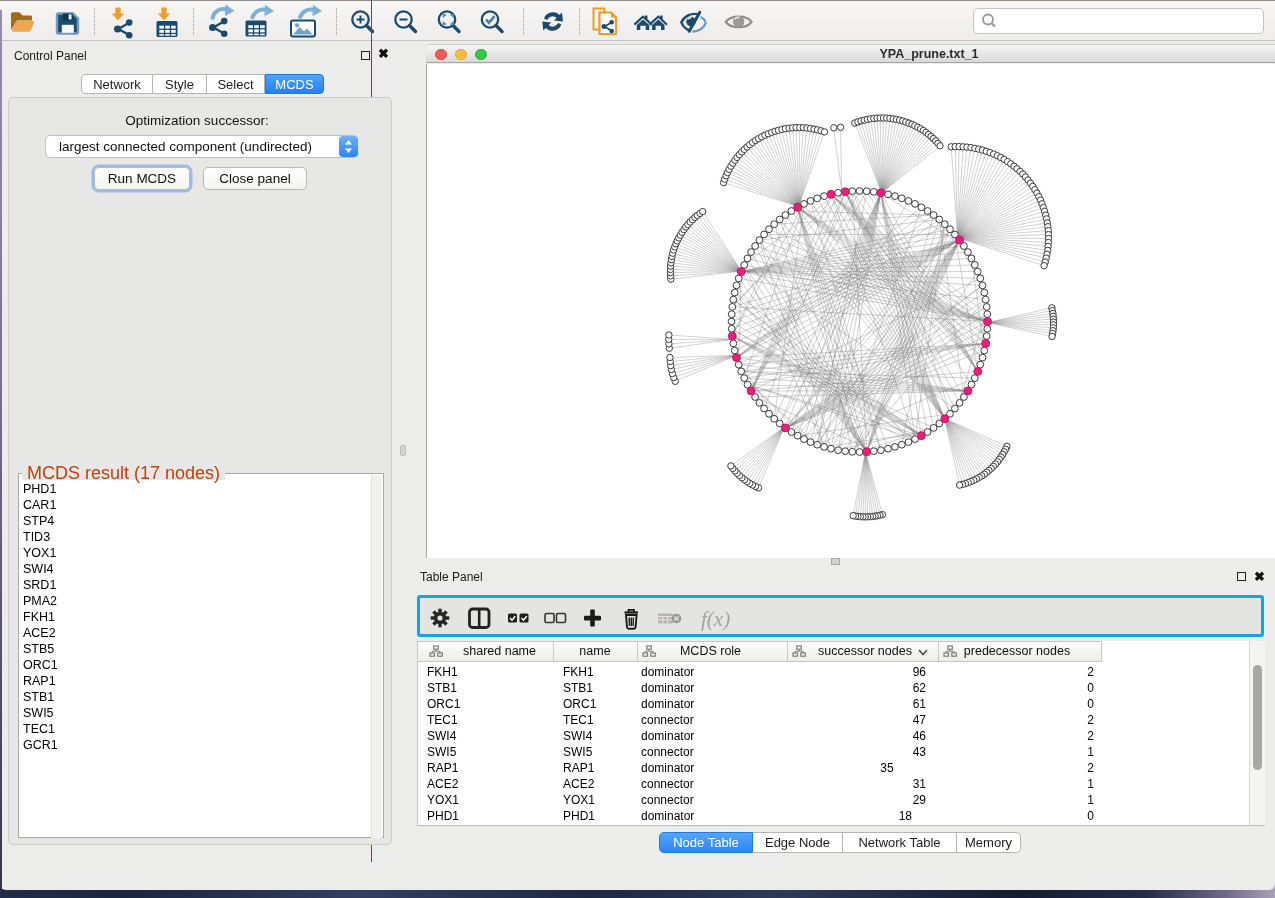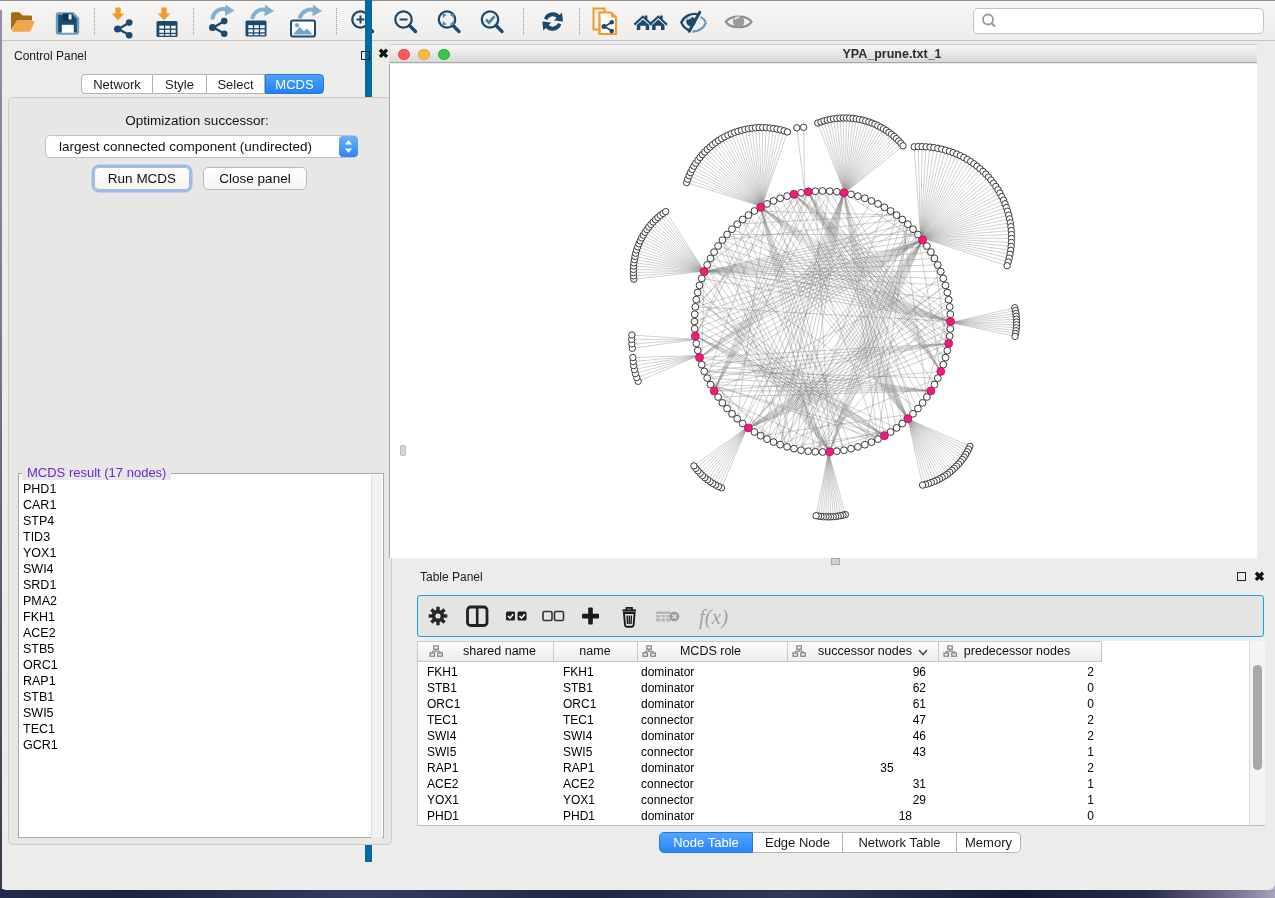--- a/index.html
+++ b/index.html
@@ -5,40 +5,40 @@
 body{font-family:"Liberation Sans",sans-serif;background:linear-gradient(100deg,#2b3454 0%,#1b2440 20%,#333d62 36%,#1e2845 52%,#2e3858 66%,#141c33 82%,#262b49 91%,#6f688a 96.5%,#a9a2bb 100%);position:relative}
 #win{position:absolute;left:0;top:0;width:1275px;height:890px;background:#ececea;border-bottom-left-radius:6px;border-bottom-right-radius:6px;overflow:hidden}
 #sliver{position:absolute;left:0;top:10px;width:2px;height:878px;background:linear-gradient(#9b8da8,#7d7090 40%,#565065 75%,#3a3748);z-index:9}
 #toolbar{position:absolute;left:0;top:0;width:1275px;height:41px;background:linear-gradient(#f7f6f5,#eeedeb);border-top:1px solid #8e8e8e;border-bottom:1px solid #c6c5c3}
 .tsep{position:absolute;top:7px;height:27px;width:0;border-left:1px dotted #9a9a98}
 #searchbox{position:absolute;left:973px;top:7px;width:291px;height:26px;background:#fff;border:1px solid #c4c4c2;border-radius:5px}
 .ptitle{font-size:12px;color:#1a1a1a}
 .wbtn{position:absolute;width:9px;height:9px;border:1.5px solid #222}
 .xbtn{position:absolute;font-size:13px;font-weight:bold;color:#111;line-height:10px}
 
-#cpanel{position:absolute;left:0;top:0;width:372px;height:862px;border-right:7px solid #0369a1}
+#cpanel{position:absolute;left:0;top:0;width:372px;height:862px;border-right:1px solid #0369a1}
 .tab{position:absolute;top:74px;height:20px;border:1px solid #b4b4b2;background:#fff;font-size:13px;color:#1c1c1c;text-align:center;line-height:19px}
 .tabsel{background:linear-gradient(#4fa3fc,#2180f8);color:#fff;border-color:#2477dd}
 #cbody{position:absolute;left:8px;top:97px;width:384px;height:748px;background:#e7e7e5;border:1px solid #cbcbc9;border-radius:5px}
 #optlabel{position:absolute;left:0;top:113px;width:394px;text-align:center;font-size:13.5px;color:#111}
 #dropdown{position:absolute;left:45px;top:135px;width:313px;height:23px;background:#fff;border:1px solid #c2c2c0;border-radius:5px;font-size:13.5px;color:#111;line-height:21px;padding-left:13px}
 #ddcap{position:absolute;left:293px;top:0px;width:19px;height:21px;background:linear-gradient(#6fb1fd,#2a83f9);border-radius:4px}
 .btn{position:absolute;top:167px;height:23px;background:linear-gradient(#ffffff,#f3f3f1);border:1px solid #b9b9b7;border-radius:5px;font-size:13.5px;color:#111;text-align:center;line-height:21px}
 #groupbox{position:absolute;left:18px;top:473px;width:366px;height:365px;border:1px solid #a9a9a7;background:#fff}
-#grouptitle{position:absolute;left:22px;top:466px;height:14px;background:#e7e7e5;padding:0 5px;font-size:13px;color:#6d28d9;line-height:14px}
+#grouptitle{position:absolute;left:22px;top:466px;height:14px;background:#e7e7e5;padding:0 5px;font-size:18px;color:#c2410c;line-height:14px}
 #mcdslist{position:absolute;left:23px;top:481px;width:348px;font-size:12.5px;color:#000;line-height:16px}
 #listscroll{position:absolute;right:1px;top:1px;width:11px;height:363px;background:#f1f1ef;border-left:1px solid #dededc}
 
-#netpanel{position:absolute;left:389px;top:44px;width:745px;height:514px}
+#netpanel{position:absolute;left:426px;top:44px;width:745px;height:514px}
 #nettitle{position:absolute;left:0;top:0;width:868px;height:19px;background:linear-gradient(#f6f6f6,#d9d9d9);border-top:1px solid #cecece;border-bottom:1px solid #a6a6a6;border-top-left-radius:4px}
 .light{position:absolute;top:3.5px;width:11.5px;height:11.5px;border-radius:50%}
 #netcanvas{position:absolute;left:0;top:20px;width:868px;height:494px;background:#fff;border-left:1px solid #a8a8a6;overflow:hidden}
 
 #tpanel{position:absolute;left:404px;top:565px;width:869px;height:297px}
-#ttoolbar{position:absolute;left:13px;top:30px;width:847px;height:42px;background:#e4e4e2;border:1px solid #0ea5e9;border-radius:3px}
+#ttoolbar{position:absolute;left:13px;top:30px;width:847px;height:42px;background:#e4e4e2;border:3px solid #0ea5e9;border-radius:3px}
 #thead{position:absolute;left:13px;top:76px;width:685px;height:21px;background:linear-gradient(#fcfcfc,#ededeb);border:1px solid #c6c6c4}
 .hsep{position:absolute;top:0;height:19px;width:0;border-left:1px solid #c9c9c7}
 .hcell{position:absolute;top:0;height:19px;font-size:12.5px;color:#111;text-align:center;line-height:19px}
 #trows{position:absolute;left:13px;top:97px;width:833px;height:163px;background:#fff;border-left:1px solid #c6c6c4;font-size:12px;color:#000}
 #tfill{position:absolute;left:698px;top:76px;width:148px;height:21px;background:#fff}
 #tbot{position:absolute;left:13px;top:260px;width:848px;height:1px;background:#bcbcba}
 .trow{position:absolute;left:0;width:824px;height:16px;line-height:16px}
 .tc{position:absolute;top:0;white-space:nowrap}
 #tscroll{position:absolute;left:845px;top:76px;width:16px;height:184px;background:#f4f4f2;border-left:1px solid #d8d8d6}
 #tthumb{position:absolute;left:3px;top:24px;width:9px;height:105px;background:#a8a8a6;border-radius:5px}

